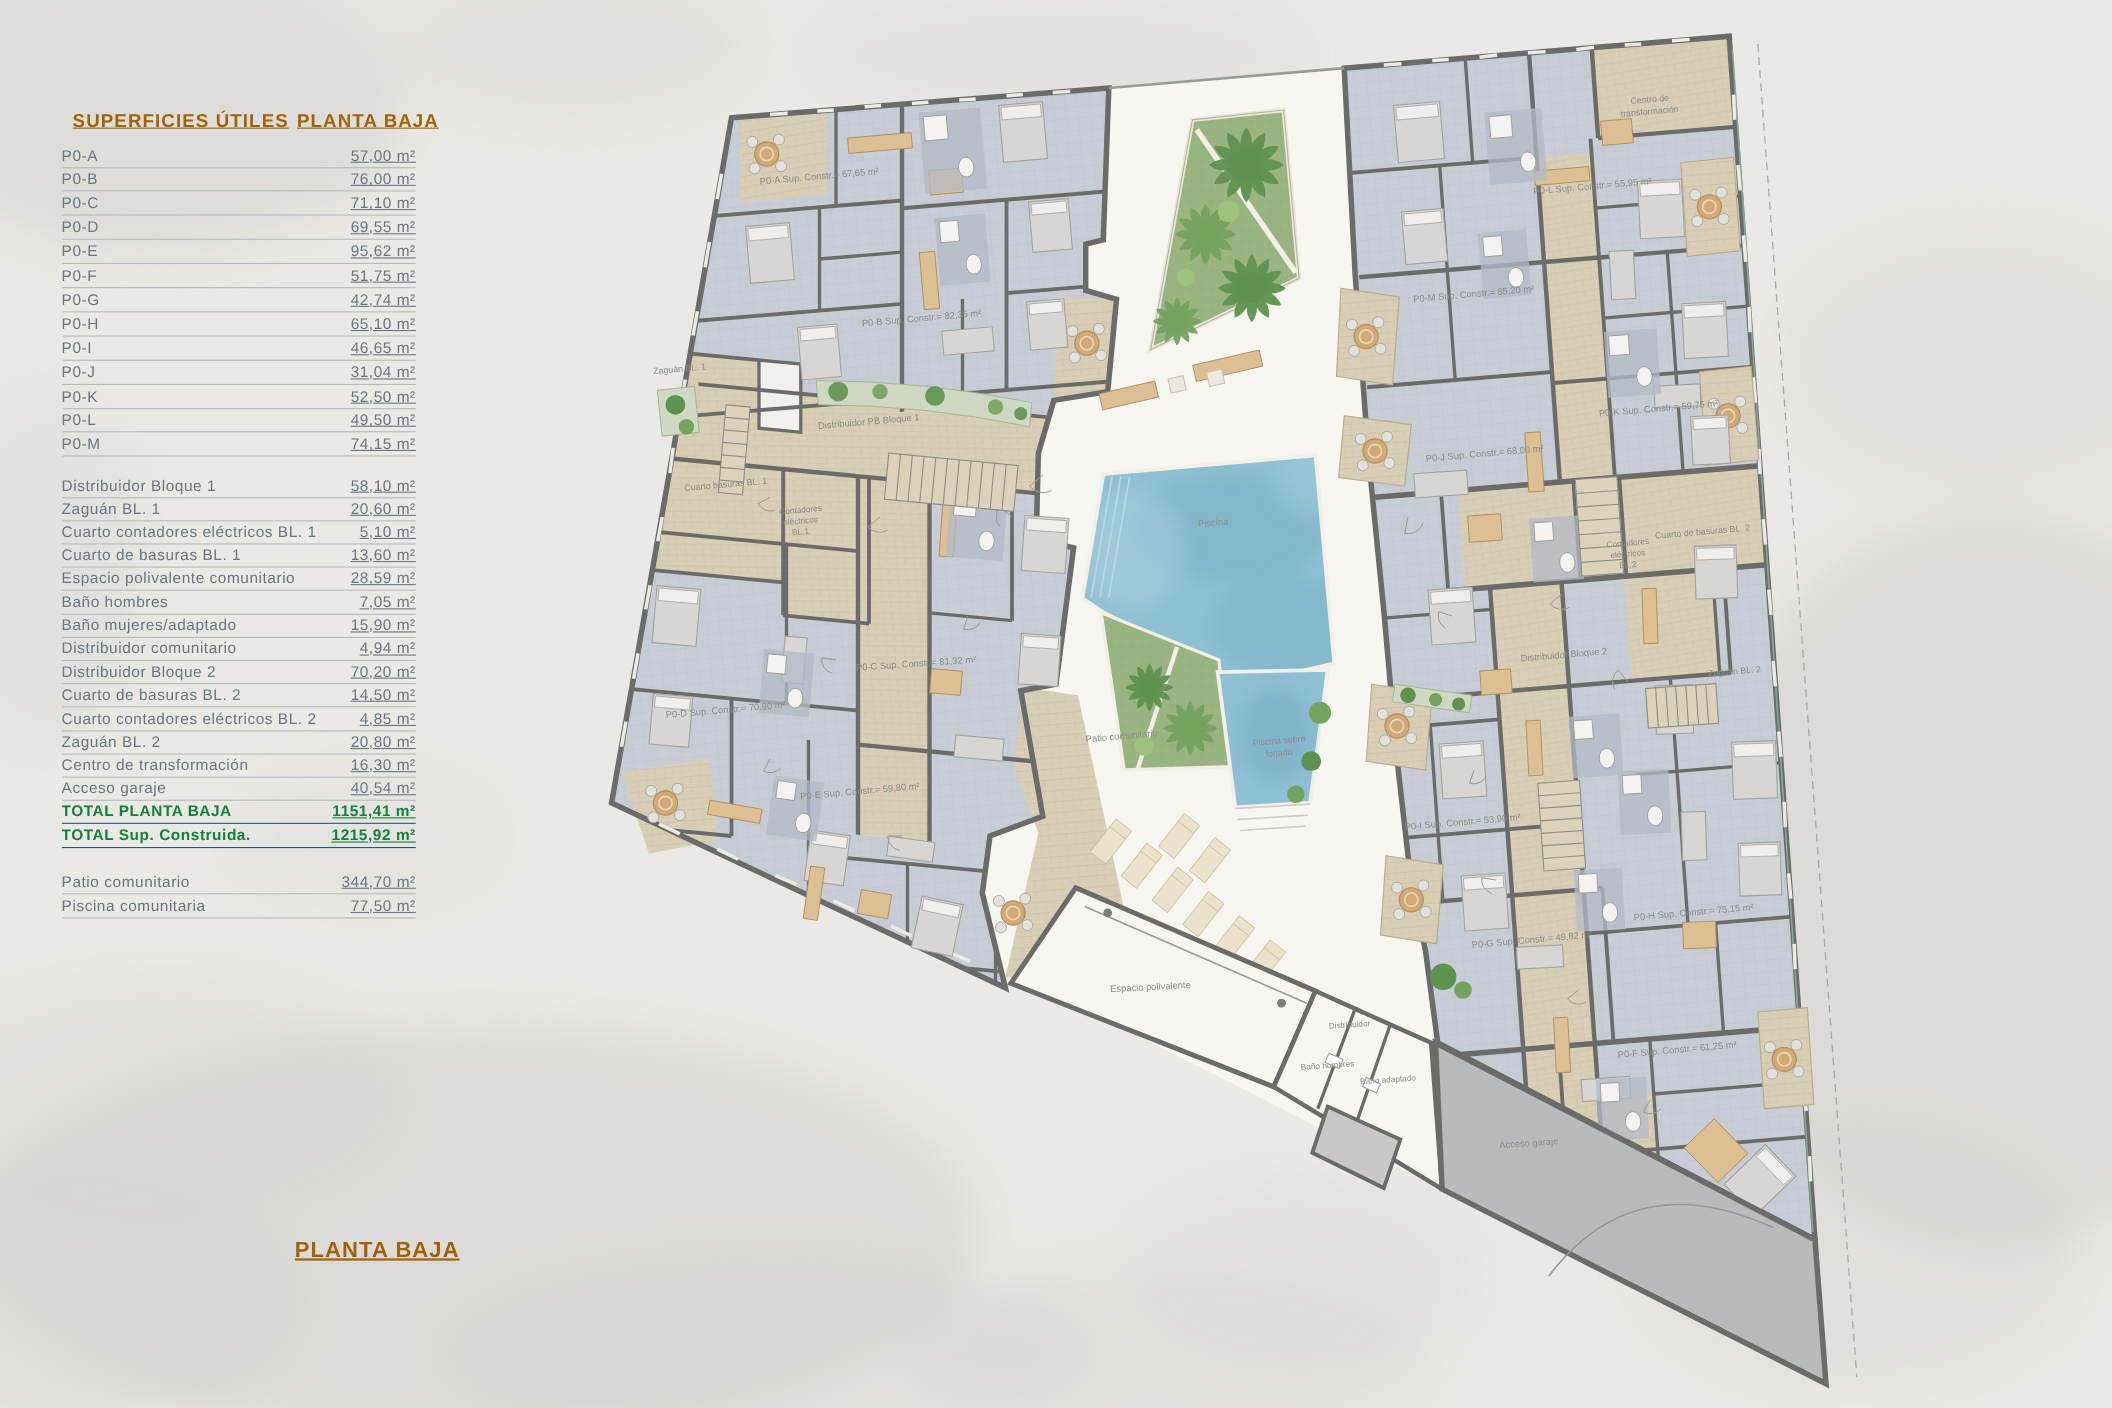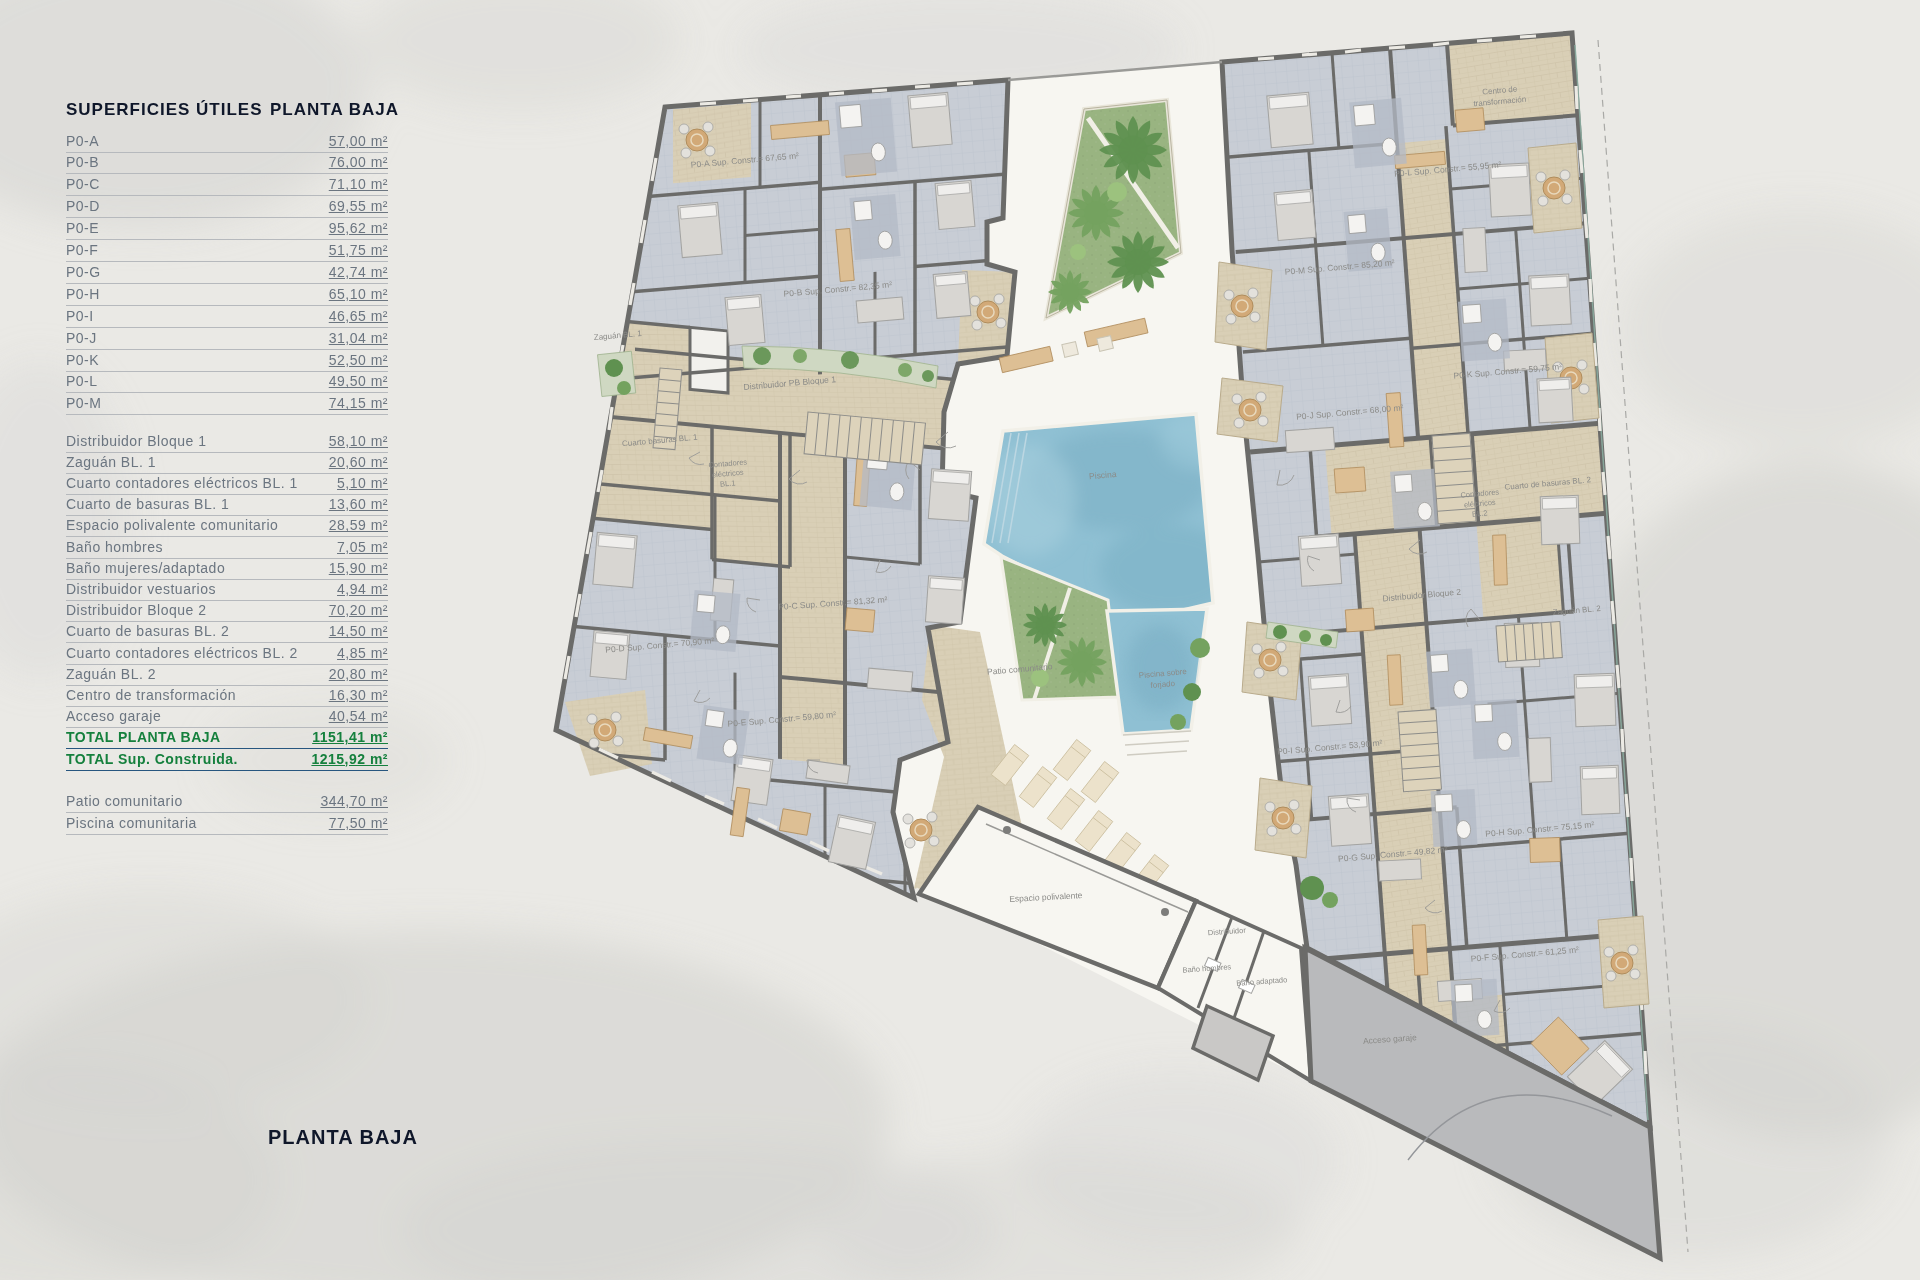--- a/index.html
+++ b/index.html
@@ -1,22 +1,22 @@
 <!DOCTYPE html>
 <html><head><meta charset="utf-8">
 <style>
 html,body{margin:0;padding:0;width:1920px;height:1280px;overflow:hidden;background:#eae9e5;
 font-family:"Liberation Sans",sans-serif;}
 #page{position:relative;width:1920px;height:1280px;}
-.row{position:absolute;left:66px;width:322px;height:22px;border-bottom:1px solid #b6b9bd;
+.row{position:absolute;left:56px;width:322px;height:22px;border-bottom:1px solid #b6b9bd;
 color:#6b7580;font-size:14px;letter-spacing:0.5px;}
 .row .n{position:absolute;left:0;top:3px;white-space:nowrap;}
 .row .v{position:absolute;right:0;top:3px;text-decoration:underline;}
 .tot{color:#15803d;font-weight:bold;border-bottom:1.5px solid #27567f;}
-.hd{position:absolute;color:#0f172a;font-weight:bold;font-size:17px;letter-spacing:1px;white-space:nowrap;}
+.hd{position:absolute;color:#a16207;font-weight:bold;font-size:17px;letter-spacing:1px;white-space:nowrap;text-decoration:underline;}
 </style></head>
 <body>
 <div id="page">
 <svg width="1920" height="1280" viewBox="0 0 1920 1280" xmlns="http://www.w3.org/2000/svg" style="position:absolute;left:0;top:0">
 <defs>
 <pattern id="tile" width="11" height="11" patternUnits="userSpaceOnUse" patternTransform="rotate(-4.7)">
   <rect width="11" height="11" fill="#c8cdd5"></rect>
   <path d="M0 0H11M0 0V11" stroke="#bcc3cd" stroke-width="0.8" fill="none"></path>
 </pattern>
 <pattern id="tan" width="16" height="10" patternUnits="userSpaceOnUse" patternTransform="rotate(-4.7)">
@@ -1074,21 +1074,21 @@
     </div>
 <div class="row" style="top:535.5px">
       <span class="n">Baño hombres</span>
       <span class="v">7,05 m²</span>
     </div>
 <div class="row" style="top:556.7px">
       <span class="n">Baño mujeres/adaptado</span>
       <span class="v">15,90 m²</span>
     </div>
 <div class="row" style="top:577.9px">
-      <span class="n">Distribuidor vestuarios</span>
+      <span class="n">Distribuidor comunitario</span>
       <span class="v">4,94 m²</span>
     </div>
 <div class="row" style="top:599.1px">
       <span class="n">Distribuidor Bloque 2</span>
       <span class="v">70,20 m²</span>
     </div>
 <div class="row" style="top:620.3px">
       <span class="n">Cuarto de basuras BL. 2</span>
       <span class="v">14,50 m²</span>
     </div>

